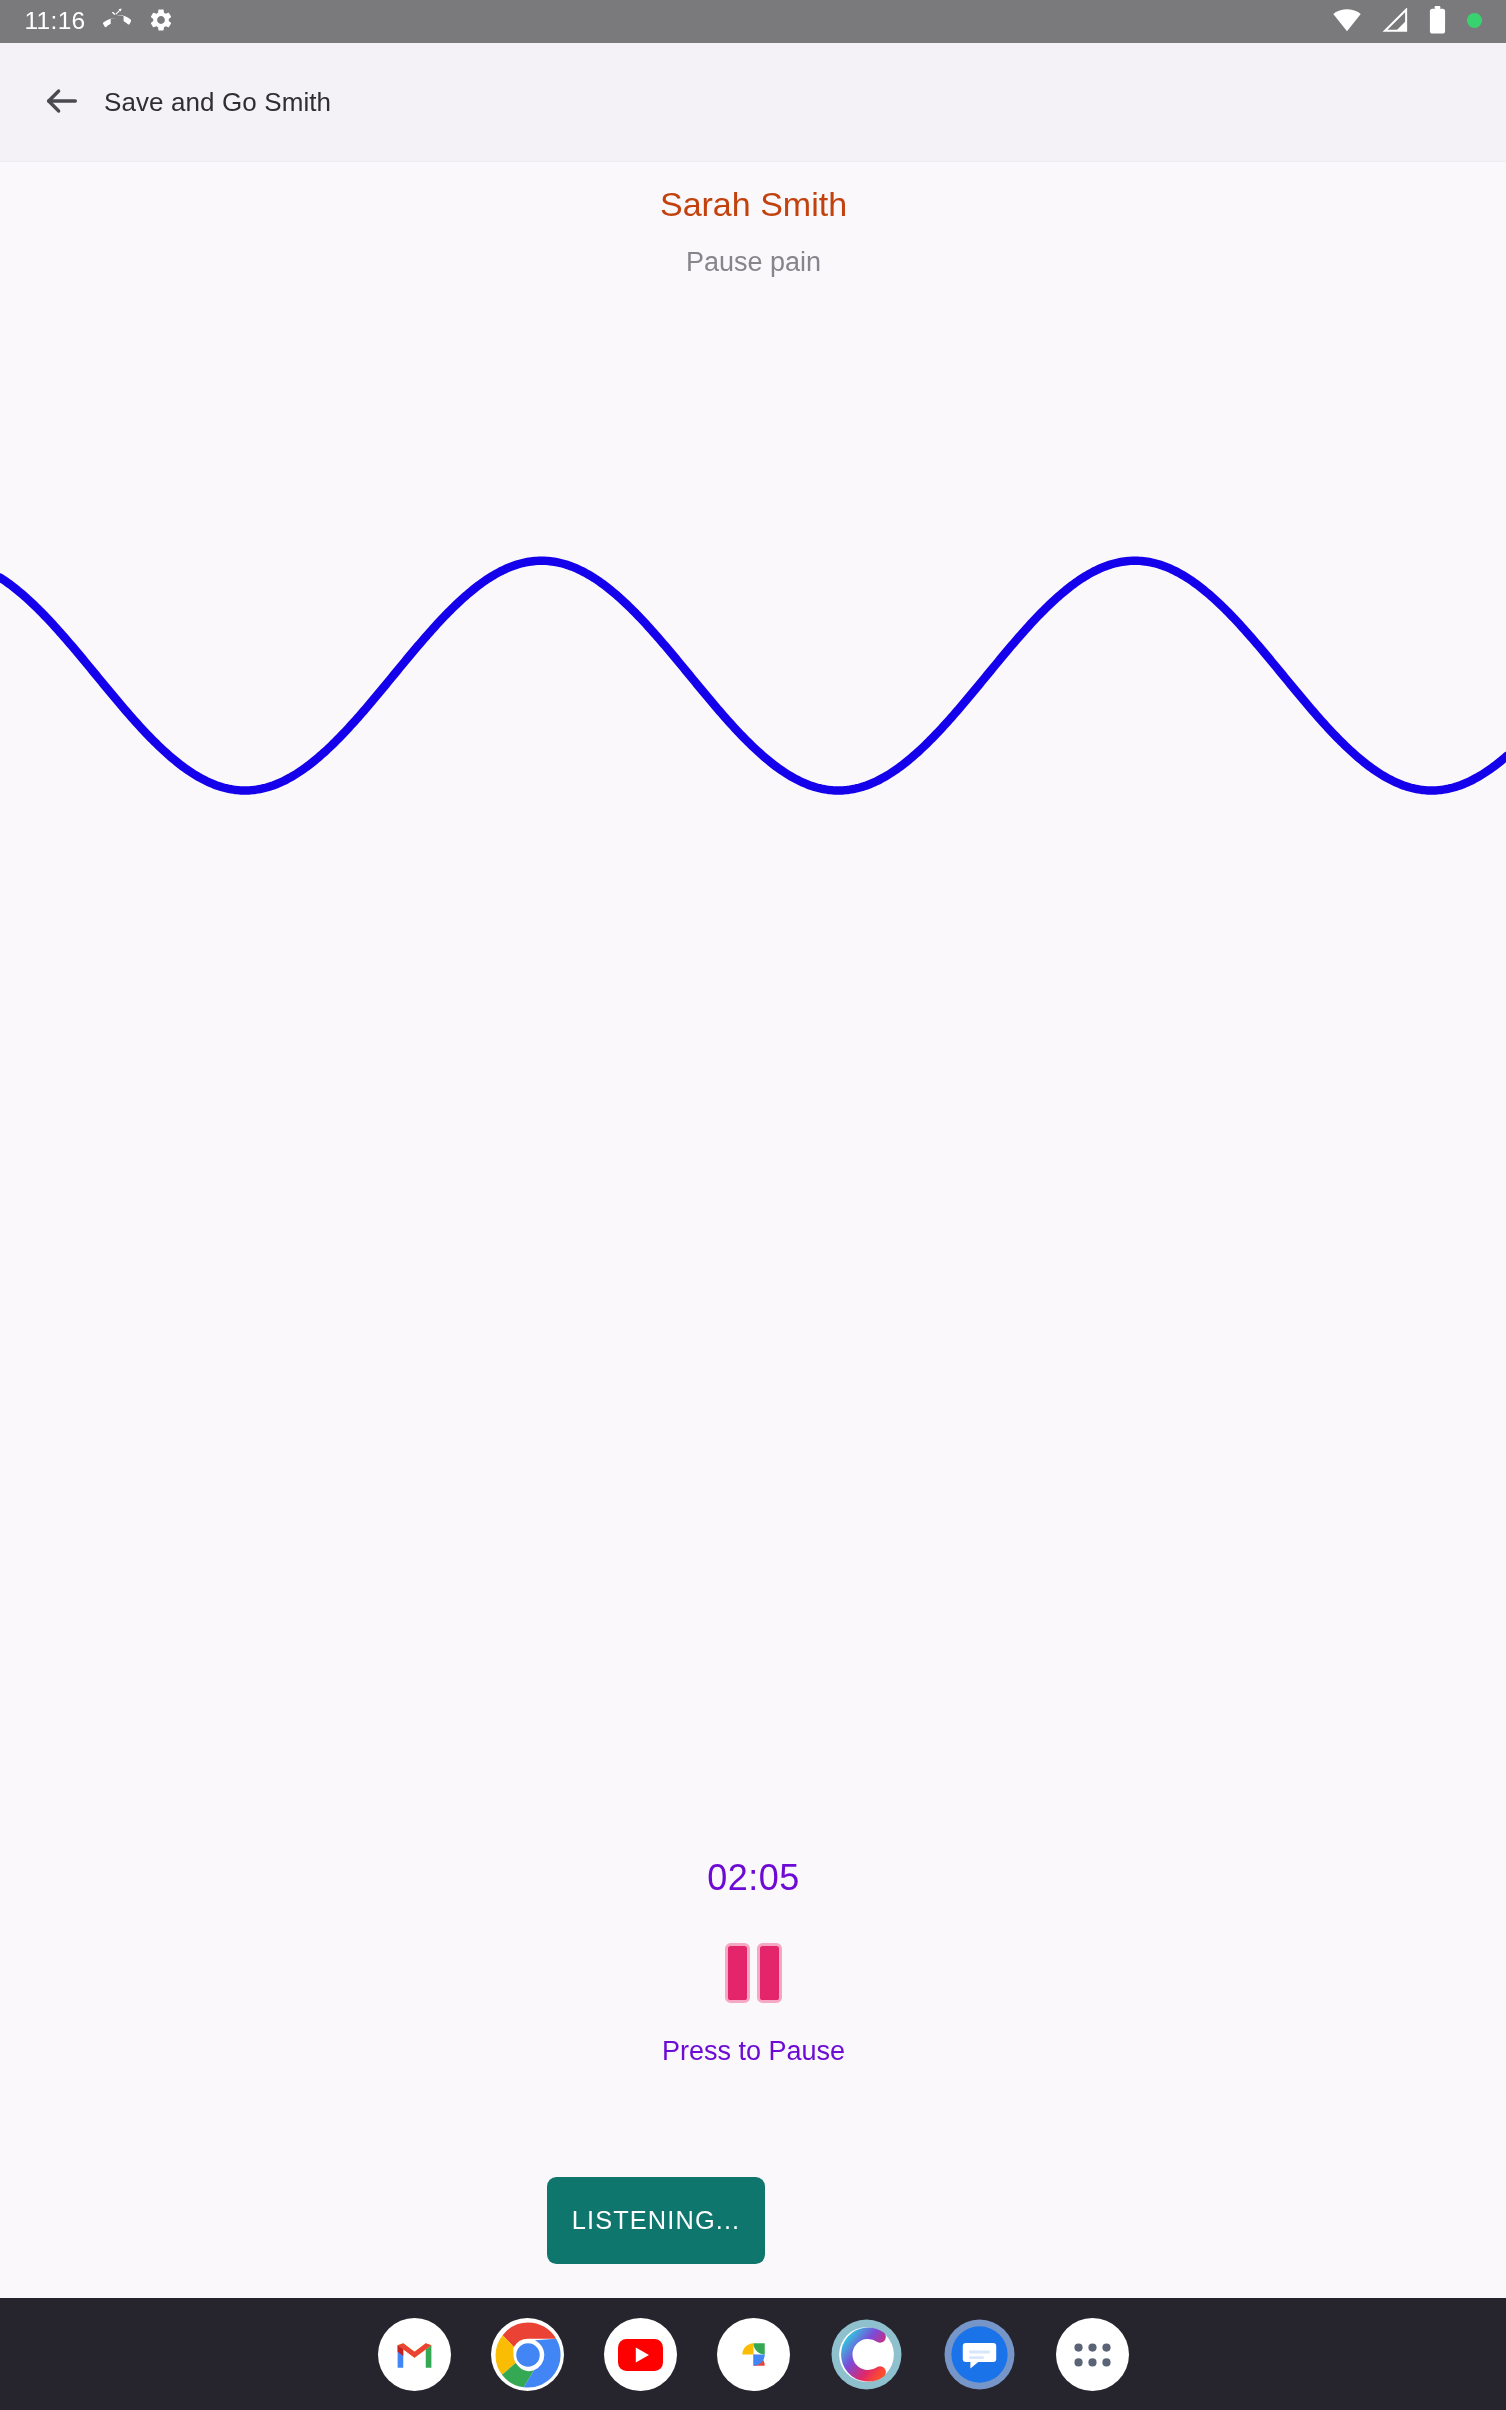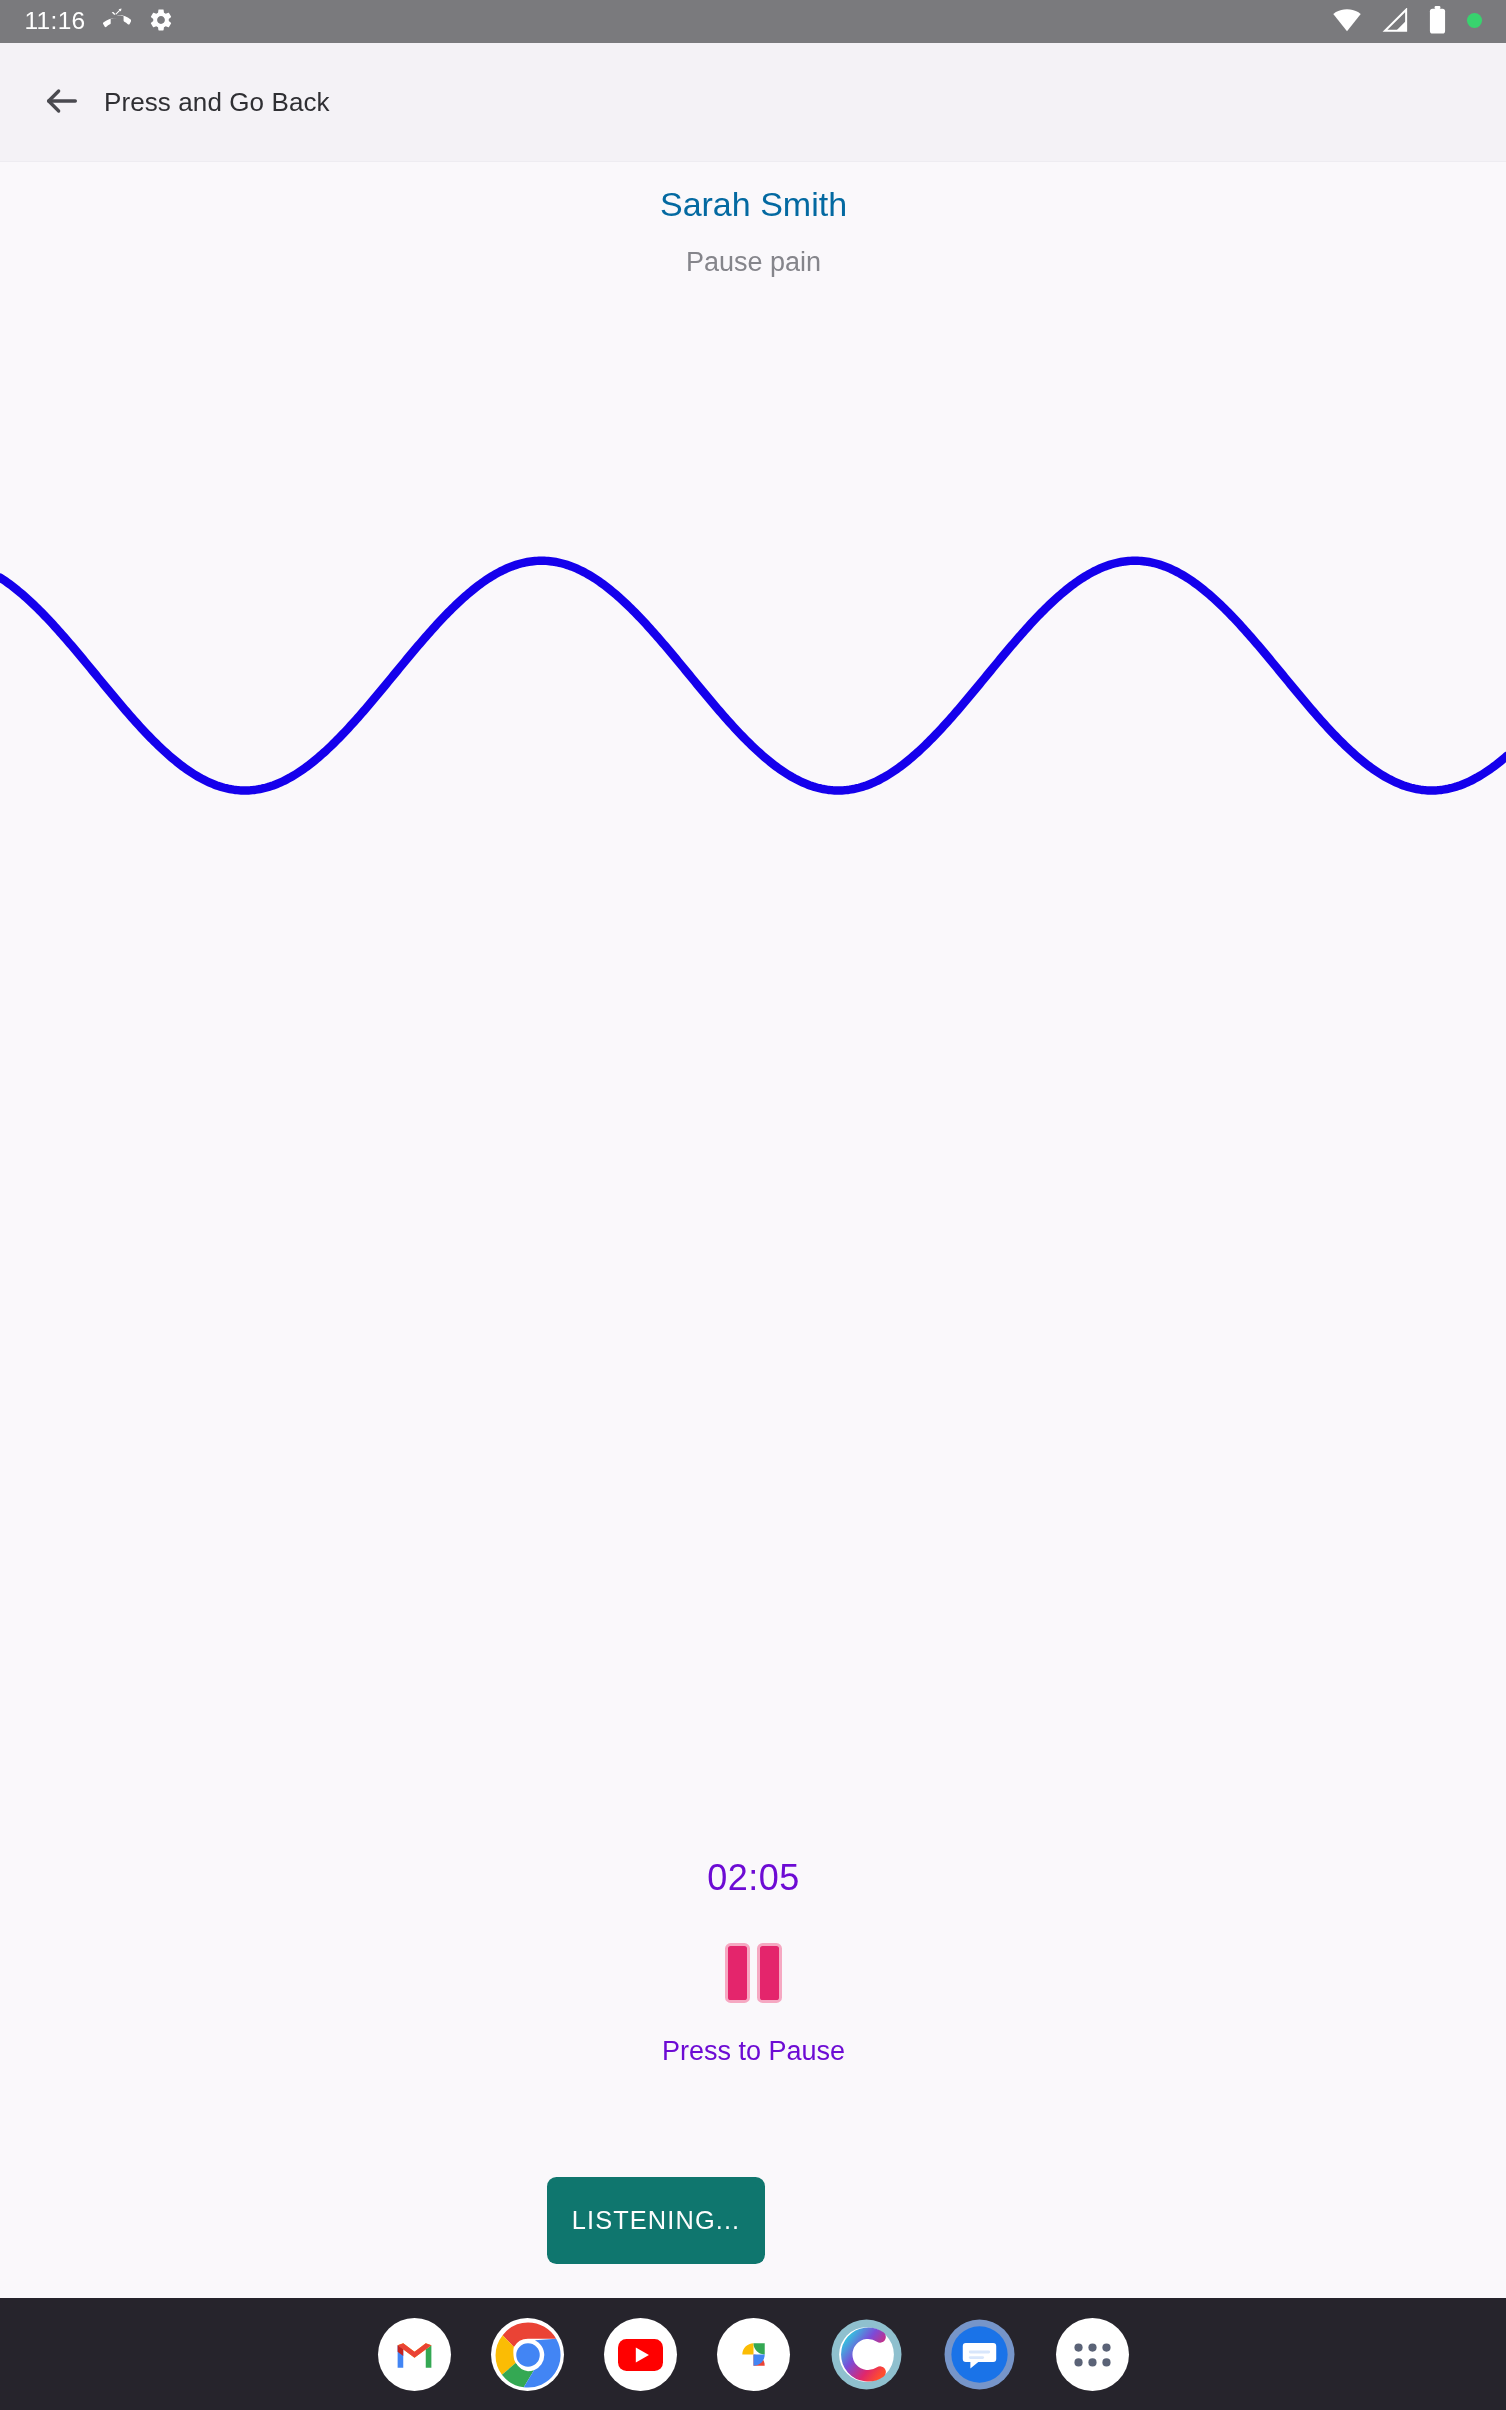--- a/index.html
+++ b/index.html
@@ -49,21 +49,21 @@
     margin-left:15px; letter-spacing:0.1px;
   }
 
   
   #patient-header {
     position:absolute; top:184px; left:0;
     width:1507px;
     text-align:center;
   }
   #patient-name {
-    font-size:34px; color:#0369a1; font-weight:400;
+    font-size:34px; color:#c2410c; font-weight:400;
     line-height:1.2;
   }
   #patient-reason {
     font-size:27px; color:#85858b; font-weight:400;
     margin-top:21px; line-height:1.2;
   }
 
   
   #waveform-wrap {
     position:absolute; top:508px; left:0;
@@ -181,21 +181,21 @@
 
   <div id="app-bar">
     <div id="back-button">
       <span>
         <svg width="40" height="40" viewBox="0 0 24 24" fill="none" stroke="#4a4a50" stroke-width="2" stroke-linecap="round" stroke-linejoin="round">
           <line x1="20" y1="12" x2="4" y2="12"></line>
           <polyline points="10,6 4,12 10,18"></polyline>
         </svg>
       </span>
     </div>
-    <span id="app-bar-title">Press and Go Back</span>
+    <span id="app-bar-title">Save and Go Smith</span>
   </div>
 
   <div id="patient-header">
     <div id="patient-name">Sarah Smith</div>
     <div id="patient-reason">Pause pain</div>
   </div>
 
   <div id="waveform-wrap">
     <svg id="waveform" viewBox="0 0 1600 360" preserveAspectRatio="none">
       <path id="wave-path" fill="none" stroke-linecap="round" d="M0.0 73.90 L2.0 75.19 L4.0 76.52 L6.0 77.89 L8.0 79.30 L10.0 80.75 L12.0 82.24 L14.0 83.77 L16.0 85.33 L18.0 86.93 L20.0 88.57 L22.0 90.24 L24.0 91.95 L26.0 93.69 L28.0 95.47 L30.0 97.27 L32.0 99.11 L34.0 100.99 L36.0 102.89 L38.0 104.82 L40.0 106.78 L42.0 108.77 L44.0 110.79 L46.0 112.83 L48.0 114.90 L50.0 117.00 L52.0 119.12 L54.0 121.26 L56.0 123.43 L58.0 125.61 L60.0 127.82 L62.0 130.05 L64.0 132.30 L66.0 134.56 L68.0 136.85 L70.0 139.14 L72.0 141.46 L74.0 143.79 L76.0 146.13 L78.0 148.49 L80.0 150.85 L82.0 153.23 L84.0 155.62 L86.0 158.01 L88.0 160.42 L90.0 162.83 L92.0 165.25 L94.0 167.67 L96.0 170.10 L98.0 172.53 L100.0 174.96 L102.0 177.39 L104.0 179.83 L106.0 182.26 L108.0 184.69 L110.0 187.12 L112.0 189.54 L114.0 191.96 L116.0 194.38 L118.0 196.78 L120.0 199.19 L122.0 201.58 L124.0 203.96 L126.0 206.33 L128.0 208.69 L130.0 211.04 L132.0 213.38 L134.0 215.70 L136.0 218.01 L138.0 220.30 L140.0 222.57 L142.0 224.83 L144.0 227.07 L146.0 229.28 L148.0 231.48 L150.0 233.66 L152.0 235.81 L154.0 237.94 L156.0 240.05 L158.0 242.13 L160.0 244.19 L162.0 246.22 L164.0 248.23 L166.0 250.20 L168.0 252.15 L170.0 254.07 L172.0 255.95 L174.0 257.81 L176.0 259.63 L178.0 261.43 L180.0 263.18 L182.0 264.91 L184.0 266.60 L186.0 268.26 L188.0 269.87 L190.0 271.46 L192.0 273.00 L194.0 274.51 L196.0 275.98 L198.0 277.41 L200.0 278.80 L202.0 280.15 L204.0 281.46 L206.0 282.73 L208.0 283.96 L210.0 285.14 L212.0 286.29 L214.0 287.38 L216.0 288.44 L218.0 289.45 L220.0 290.42 L222.0 291.34 L224.0 292.22 L226.0 293.05 L228.0 293.84 L230.0 294.58 L232.0 295.27 L234.0 295.92 L236.0 296.52 L238.0 297.08 L240.0 297.58 L242.0 298.04 L244.0 298.45 L246.0 298.81 L248.0 299.13 L250.0 299.39 L252.0 299.61 L254.0 299.78 L256.0 299.90 L258.0 299.98 L260.0 300.00 L262.0 299.98 L264.0 299.90 L266.0 299.78 L268.0 299.61 L270.0 299.39 L272.0 299.13 L274.0 298.81 L276.0 298.45 L278.0 298.04 L280.0 297.58 L282.0 297.08 L284.0 296.52 L286.0 295.92 L288.0 295.27 L290.0 294.58 L292.0 293.84 L294.0 293.05 L296.0 292.22 L298.0 291.34 L300.0 290.42 L302.0 289.45 L304.0 288.44 L306.0 287.38 L308.0 286.29 L310.0 285.14 L312.0 283.96 L314.0 282.73 L316.0 281.46 L318.0 280.15 L320.0 278.80 L322.0 277.41 L324.0 275.98 L326.0 274.51 L328.0 273.00 L330.0 271.46 L332.0 269.87 L334.0 268.26 L336.0 266.60 L338.0 264.91 L340.0 263.18 L342.0 261.43 L344.0 259.63 L346.0 257.81 L348.0 255.95 L350.0 254.07 L352.0 252.15 L354.0 250.20 L356.0 248.23 L358.0 246.22 L360.0 244.19 L362.0 242.13 L364.0 240.05 L366.0 237.94 L368.0 235.81 L370.0 233.66 L372.0 231.48 L374.0 229.28 L376.0 227.07 L378.0 224.83 L380.0 222.57 L382.0 220.30 L384.0 218.01 L386.0 215.70 L388.0 213.38 L390.0 211.04 L392.0 208.69 L394.0 206.33 L396.0 203.96 L398.0 201.58 L400.0 199.19 L402.0 196.78 L404.0 194.38 L406.0 191.96 L408.0 189.54 L410.0 187.12 L412.0 184.69 L414.0 182.26 L416.0 179.83 L418.0 177.39 L420.0 174.96 L422.0 172.53 L424.0 170.10 L426.0 167.67 L428.0 165.25 L430.0 162.83 L432.0 160.42 L434.0 158.01 L436.0 155.62 L438.0 153.23 L440.0 150.85 L442.0 148.49 L444.0 146.13 L446.0 143.79 L448.0 141.46 L450.0 139.14 L452.0 136.85 L454.0 134.56 L456.0 132.30 L458.0 130.05 L460.0 127.82 L462.0 125.61 L464.0 123.43 L466.0 121.26 L468.0 119.12 L470.0 117.00 L472.0 114.90 L474.0 112.83 L476.0 110.79 L478.0 108.77 L480.0 106.78 L482.0 104.82 L484.0 102.89 L486.0 100.99 L488.0 99.11 L490.0 97.27 L492.0 95.47 L494.0 93.69 L496.0 91.95 L498.0 90.24 L500.0 88.57 L502.0 86.93 L504.0 85.33 L506.0 83.77 L508.0 82.24 L510.0 80.75 L512.0 79.30 L514.0 77.89 L516.0 76.52 L518.0 75.19 L520.0 73.90 L522.0 72.65 L524.0 71.44 L526.0 70.28 L528.0 69.16 L530.0 68.08 L532.0 67.05 L534.0 66.06 L536.0 65.11 L538.0 64.21 L540.0 63.36 L542.0 62.55 L544.0 61.78 L546.0 61.07 L548.0 60.40 L550.0 59.77 L552.0 59.20 L554.0 58.67 L556.0 58.18 L558.0 57.75 L560.0 57.36 L562.0 57.02 L564.0 56.73 L566.0 56.49 L568.0 56.30 L570.0 56.15 L572.0 56.05 L574.0 56.01 L576.0 56.01 L578.0 56.05 L580.0 56.15 L582.0 56.30 L584.0 56.49 L586.0 56.73 L588.0 57.02 L590.0 57.36 L592.0 57.75 L594.0 58.18 L596.0 58.67 L598.0 59.20 L600.0 59.77 L602.0 60.40 L604.0 61.07 L606.0 61.78 L608.0 62.55 L610.0 63.36 L612.0 64.21 L614.0 65.11 L616.0 66.06 L618.0 67.05 L620.0 68.08 L622.0 69.16 L624.0 70.28 L626.0 71.44 L628.0 72.65 L630.0 73.90 L632.0 75.19 L634.0 76.52 L636.0 77.89 L638.0 79.30 L640.0 80.75 L642.0 82.24 L644.0 83.77 L646.0 85.33 L648.0 86.93 L650.0 88.57 L652.0 90.24 L654.0 91.95 L656.0 93.69 L658.0 95.47 L660.0 97.27 L662.0 99.11 L664.0 100.99 L666.0 102.89 L668.0 104.82 L670.0 106.78 L672.0 108.77 L674.0 110.79 L676.0 112.83 L678.0 114.90 L680.0 117.00 L682.0 119.12 L684.0 121.26 L686.0 123.43 L688.0 125.61 L690.0 127.82 L692.0 130.05 L694.0 132.30 L696.0 134.56 L698.0 136.85 L700.0 139.14 L702.0 141.46 L704.0 143.79 L706.0 146.13 L708.0 148.49 L710.0 150.85 L712.0 153.23 L714.0 155.62 L716.0 158.01 L718.0 160.42 L720.0 162.83 L722.0 165.25 L724.0 167.67 L726.0 170.10 L728.0 172.53 L730.0 174.96 L732.0 177.39 L734.0 179.83 L736.0 182.26 L738.0 184.69 L740.0 187.12 L742.0 189.54 L744.0 191.96 L746.0 194.38 L748.0 196.78 L750.0 199.19 L752.0 201.58 L754.0 203.96 L756.0 206.33 L758.0 208.69 L760.0 211.04 L762.0 213.38 L764.0 215.70 L766.0 218.01 L768.0 220.30 L770.0 222.57 L772.0 224.83 L774.0 227.07 L776.0 229.28 L778.0 231.48 L780.0 233.66 L782.0 235.81 L784.0 237.94 L786.0 240.05 L788.0 242.13 L790.0 244.19 L792.0 246.22 L794.0 248.23 L796.0 250.20 L798.0 252.15 L800.0 254.07 L802.0 255.95 L804.0 257.81 L806.0 259.63 L808.0 261.43 L810.0 263.18 L812.0 264.91 L814.0 266.60 L816.0 268.26 L818.0 269.87 L820.0 271.46 L822.0 273.00 L824.0 274.51 L826.0 275.98 L828.0 277.41 L830.0 278.80 L832.0 280.15 L834.0 281.46 L836.0 282.73 L838.0 283.96 L840.0 285.14 L842.0 286.29 L844.0 287.38 L846.0 288.44 L848.0 289.45 L850.0 290.42 L852.0 291.34 L854.0 292.22 L856.0 293.05 L858.0 293.84 L860.0 294.58 L862.0 295.27 L864.0 295.92 L866.0 296.52 L868.0 297.08 L870.0 297.58 L872.0 298.04 L874.0 298.45 L876.0 298.81 L878.0 299.13 L880.0 299.39 L882.0 299.61 L884.0 299.78 L886.0 299.90 L888.0 299.98 L890.0 300.00 L892.0 299.98 L894.0 299.90 L896.0 299.78 L898.0 299.61 L900.0 299.39 L902.0 299.13 L904.0 298.81 L906.0 298.45 L908.0 298.04 L910.0 297.58 L912.0 297.08 L914.0 296.52 L916.0 295.92 L918.0 295.27 L920.0 294.58 L922.0 293.84 L924.0 293.05 L926.0 292.22 L928.0 291.34 L930.0 290.42 L932.0 289.45 L934.0 288.44 L936.0 287.38 L938.0 286.29 L940.0 285.14 L942.0 283.96 L944.0 282.73 L946.0 281.46 L948.0 280.15 L950.0 278.80 L952.0 277.41 L954.0 275.98 L956.0 274.51 L958.0 273.00 L960.0 271.46 L962.0 269.87 L964.0 268.26 L966.0 266.60 L968.0 264.91 L970.0 263.18 L972.0 261.43 L974.0 259.63 L976.0 257.81 L978.0 255.95 L980.0 254.07 L982.0 252.15 L984.0 250.20 L986.0 248.23 L988.0 246.22 L990.0 244.19 L992.0 242.13 L994.0 240.05 L996.0 237.94 L998.0 235.81 L1000.0 233.66 L1002.0 231.48 L1004.0 229.28 L1006.0 227.07 L1008.0 224.83 L1010.0 222.57 L1012.0 220.30 L1014.0 218.01 L1016.0 215.70 L1018.0 213.38 L1020.0 211.04 L1022.0 208.69 L1024.0 206.33 L1026.0 203.96 L1028.0 201.58 L1030.0 199.19 L1032.0 196.78 L1034.0 194.38 L1036.0 191.96 L1038.0 189.54 L1040.0 187.12 L1042.0 184.69 L1044.0 182.26 L1046.0 179.83 L1048.0 177.39 L1050.0 174.96 L1052.0 172.53 L1054.0 170.10 L1056.0 167.67 L1058.0 165.25 L1060.0 162.83 L1062.0 160.42 L1064.0 158.01 L1066.0 155.62 L1068.0 153.23 L1070.0 150.85 L1072.0 148.49 L1074.0 146.13 L1076.0 143.79 L1078.0 141.46 L1080.0 139.14 L1082.0 136.85 L1084.0 134.56 L1086.0 132.30 L1088.0 130.05 L1090.0 127.82 L1092.0 125.61 L1094.0 123.43 L1096.0 121.26 L1098.0 119.12 L1100.0 117.00 L1102.0 114.90 L1104.0 112.83 L1106.0 110.79 L1108.0 108.77 L1110.0 106.78 L1112.0 104.82 L1114.0 102.89 L1116.0 100.99 L1118.0 99.11 L1120.0 97.27 L1122.0 95.47 L1124.0 93.69 L1126.0 91.95 L1128.0 90.24 L1130.0 88.57 L1132.0 86.93 L1134.0 85.33 L1136.0 83.77 L1138.0 82.24 L1140.0 80.75 L1142.0 79.30 L1144.0 77.89 L1146.0 76.52 L1148.0 75.19 L1150.0 73.90 L1152.0 72.65 L1154.0 71.44 L1156.0 70.28 L1158.0 69.16 L1160.0 68.08 L1162.0 67.05 L1164.0 66.06 L1166.0 65.11 L1168.0 64.21 L1170.0 63.36 L1172.0 62.55 L1174.0 61.78 L1176.0 61.07 L1178.0 60.40 L1180.0 59.77 L1182.0 59.20 L1184.0 58.67 L1186.0 58.18 L1188.0 57.75 L1190.0 57.36 L1192.0 57.02 L1194.0 56.73 L1196.0 56.49 L1198.0 56.30 L1200.0 56.15 L1202.0 56.05 L1204.0 56.01 L1206.0 56.01 L1208.0 56.05 L1210.0 56.15 L1212.0 56.30 L1214.0 56.49 L1216.0 56.73 L1218.0 57.02 L1220.0 57.36 L1222.0 57.75 L1224.0 58.18 L1226.0 58.67 L1228.0 59.20 L1230.0 59.77 L1232.0 60.40 L1234.0 61.07 L1236.0 61.78 L1238.0 62.55 L1240.0 63.36 L1242.0 64.21 L1244.0 65.11 L1246.0 66.06 L1248.0 67.05 L1250.0 68.08 L1252.0 69.16 L1254.0 70.28 L1256.0 71.44 L1258.0 72.65 L1260.0 73.90 L1262.0 75.19 L1264.0 76.52 L1266.0 77.89 L1268.0 79.30 L1270.0 80.75 L1272.0 82.24 L1274.0 83.77 L1276.0 85.33 L1278.0 86.93 L1280.0 88.57 L1282.0 90.24 L1284.0 91.95 L1286.0 93.69 L1288.0 95.47 L1290.0 97.27 L1292.0 99.11 L1294.0 100.99 L1296.0 102.89 L1298.0 104.82 L1300.0 106.78 L1302.0 108.77 L1304.0 110.79 L1306.0 112.83 L1308.0 114.90 L1310.0 117.00 L1312.0 119.12 L1314.0 121.26 L1316.0 123.43 L1318.0 125.61 L1320.0 127.82 L1322.0 130.05 L1324.0 132.30 L1326.0 134.56 L1328.0 136.85 L1330.0 139.14 L1332.0 141.46 L1334.0 143.79 L1336.0 146.13 L1338.0 148.49 L1340.0 150.85 L1342.0 153.23 L1344.0 155.62 L1346.0 158.01 L1348.0 160.42 L1350.0 162.83 L1352.0 165.25 L1354.0 167.67 L1356.0 170.10 L1358.0 172.53 L1360.0 174.96 L1362.0 177.39 L1364.0 179.83 L1366.0 182.26 L1368.0 184.69 L1370.0 187.12 L1372.0 189.54 L1374.0 191.96 L1376.0 194.38 L1378.0 196.78 L1380.0 199.19 L1382.0 201.58 L1384.0 203.96 L1386.0 206.33 L1388.0 208.69 L1390.0 211.04 L1392.0 213.38 L1394.0 215.70 L1396.0 218.01 L1398.0 220.30 L1400.0 222.57 L1402.0 224.83 L1404.0 227.07 L1406.0 229.28 L1408.0 231.48 L1410.0 233.66 L1412.0 235.81 L1414.0 237.94 L1416.0 240.05 L1418.0 242.13 L1420.0 244.19 L1422.0 246.22 L1424.0 248.23 L1426.0 250.20 L1428.0 252.15 L1430.0 254.07 L1432.0 255.95 L1434.0 257.81 L1436.0 259.63 L1438.0 261.43 L1440.0 263.18 L1442.0 264.91 L1444.0 266.60 L1446.0 268.26 L1448.0 269.87 L1450.0 271.46 L1452.0 273.00 L1454.0 274.51 L1456.0 275.98 L1458.0 277.41 L1460.0 278.80 L1462.0 280.15 L1464.0 281.46 L1466.0 282.73 L1468.0 283.96 L1470.0 285.14 L1472.0 286.29 L1474.0 287.38 L1476.0 288.44 L1478.0 289.45 L1480.0 290.42 L1482.0 291.34 L1484.0 292.22 L1486.0 293.05 L1488.0 293.84 L1490.0 294.58 L1492.0 295.27 L1494.0 295.92 L1496.0 296.52 L1498.0 297.08 L1500.0 297.58 L1502.0 298.04 L1504.0 298.45 L1506.0 298.81 L1508.0 299.13 L1510.0 299.39 L1512.0 299.61 L1514.0 299.78 L1516.0 299.90 L1518.0 299.98 L1520.0 300.00 L1522.0 299.98 L1524.0 299.90 L1526.0 299.78 L1528.0 299.61 L1530.0 299.39 L1532.0 299.13 L1534.0 298.81 L1536.0 298.45 L1538.0 298.04 L1540.0 297.58 L1542.0 297.08 L1544.0 296.52 L1546.0 295.92 L1548.0 295.27 L1550.0 294.58 L1552.0 293.84 L1554.0 293.05 L1556.0 292.22 L1558.0 291.34 L1560.0 290.42 L1562.0 289.45 L1564.0 288.44 L1566.0 287.38 L1568.0 286.29 L1570.0 285.14 L1572.0 283.96 L1574.0 282.73 L1576.0 281.46 L1578.0 280.15 L1580.0 278.80 L1582.0 277.41 L1584.0 275.98 L1586.0 274.51 L1588.0 273.00 L1590.0 271.46 L1592.0 269.87 L1594.0 268.26 L1596.0 266.60 L1598.0 264.91 L1600.0 263.18" stroke="#1500ec" stroke-width="9"></path>

